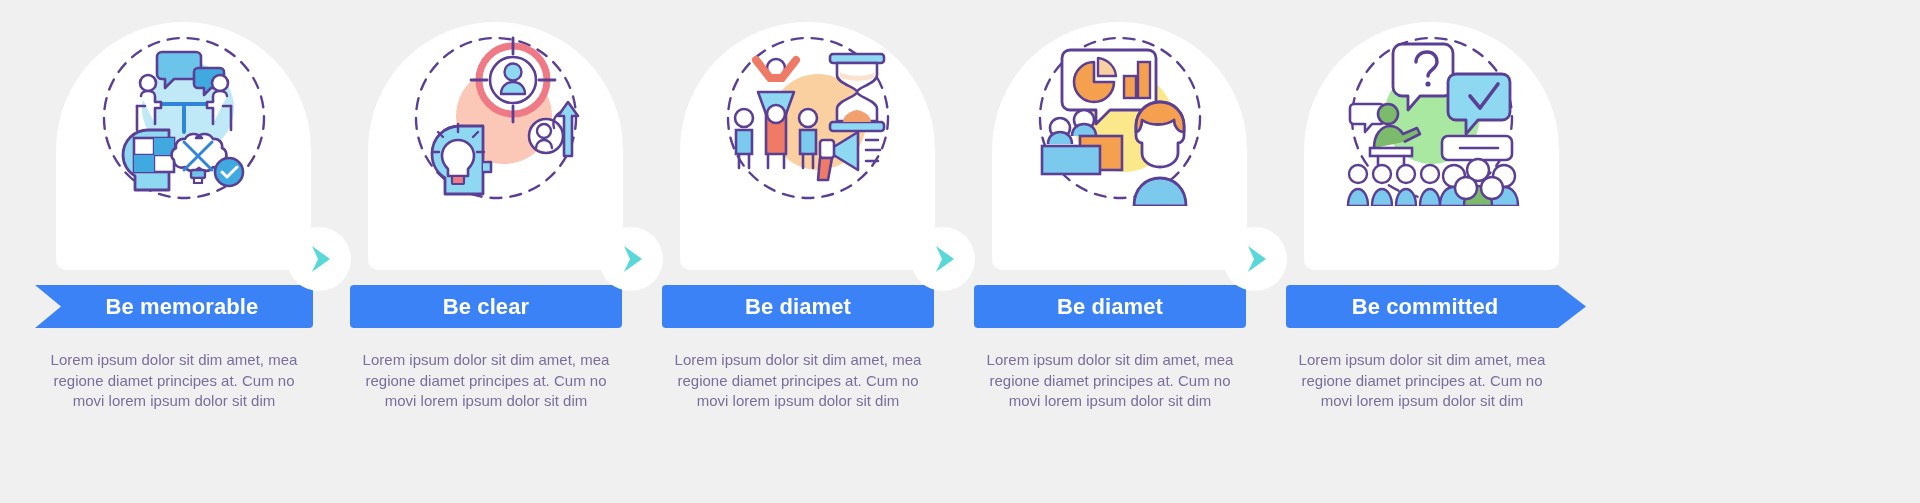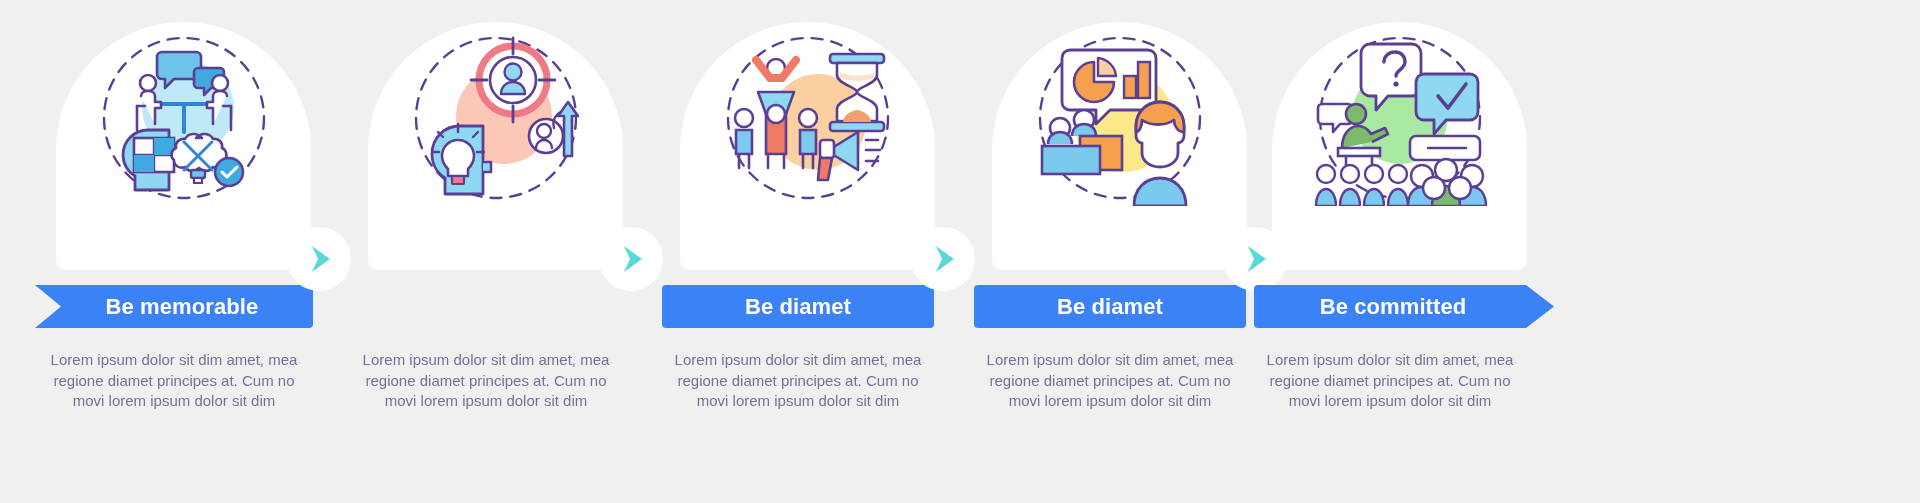--- a/index.html
+++ b/index.html
@@ -10,21 +10,21 @@
     overflow: hidden;
   }
   #stage { position: relative; width: 1920px; height: 503px; }
 
   
   .step { position: absolute; top: 0; width: 290px; height: 503px; }
   .step.s1 { left: 38px;   }
   .step.s2 { left: 350px;  }
   .step.s3 { left: 662px;  }
   .step.s4 { left: 974px;  }
-  .step.s5 { left: 1254px; }
+  .step.s5 { left: 1286px; }
   
   .step { overflow: visible; }
 
   
   .arch {
     position: absolute; left: 18px; top: 22px;
     width: 255px; height: 248px;
     background: #ffffff;
     border-radius: 128px 128px 10px 10px;
   }
@@ -160,20 +160,23 @@
           <path d="M50 94v8M30 102l5 5M70 102l-5 5M24 122h7M69 122h7" stroke="#5b3f95" stroke-width="2.4" stroke-linecap="round"></path>
 
           <circle cx="138" cy="106" r="17" fill="#fff" stroke="#5b3f95" stroke-width="2.6"></circle>
           <circle cx="136" cy="101" r="7" fill="#fff" stroke="#5b3f95" stroke-width="2.4"></circle>
           <path d="M128 118c0-5 4-8 8-8s8 3 8 8" fill="none" stroke="#5b3f95" stroke-width="2.4" stroke-linecap="round"></path>
           <path d="M150 86l10-14 10 14h-6v40h-8V86z" fill="#8ed8f2" stroke="#5b3f95" stroke-width="2.6" stroke-linejoin="round"></path>
           <path d="M146 98c-2-8 2-14 7-16" fill="none" stroke="#5b3f95" stroke-width="2.4" stroke-linecap="round"></path>
         </svg>
       </div>
     </div>
+    <div class="banner">
+      <span class="banner-label">Be clear</span>
+    </div>
     <div class="body-text">Lorem ipsum dolor sit dim amet, mea regione diamet principes at. Cum no movi lorem ipsum dolor sit dim</div>
   </div>
 
   <div class="chev c2">
     <svg viewBox="0 0 34 34">
       <path d="M8 4l18 13L8 30l6-13z" fill="#5ad7d9"></path>
     </svg>
   </div>
 
   <div class="step s3">

